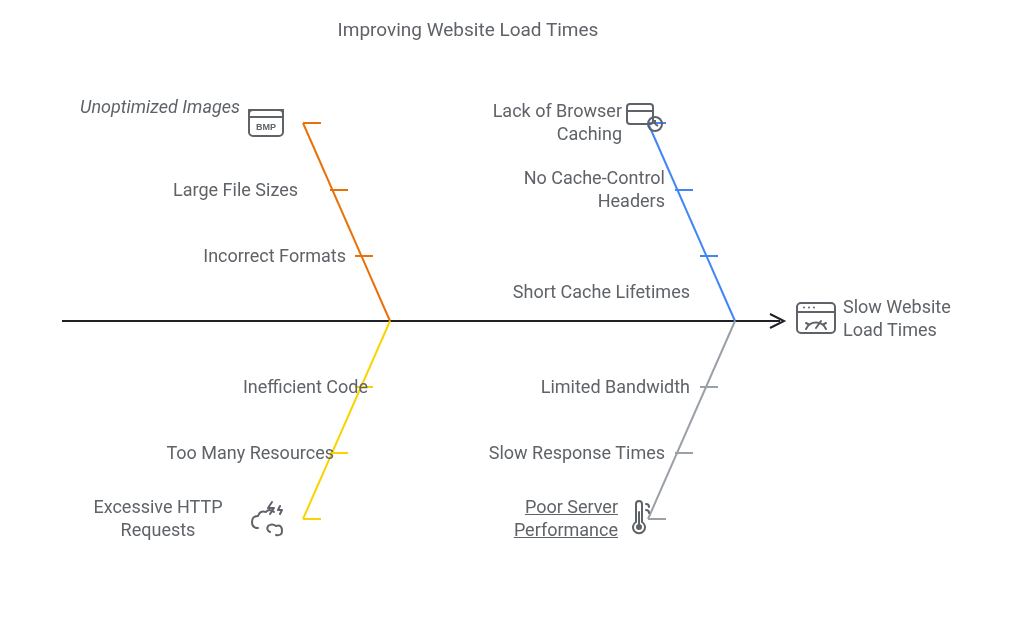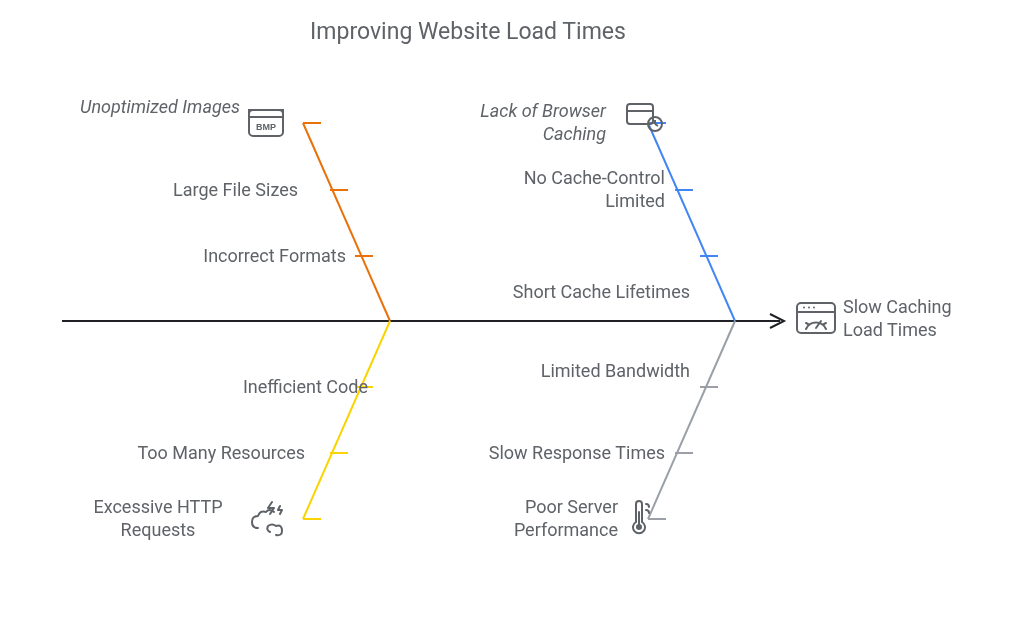--- a/index.html
+++ b/index.html
@@ -10,21 +10,21 @@
     height: 644px;
     overflow: hidden;
     font-family: -apple-system, BlinkMacSystemFont, "Segoe UI", Roboto, "Helvetica Neue", Arial, sans-serif;
     color: #5f6368;
   }
   .title {
     position: absolute;
     top: 18px;
     width: 936px;
     text-align: center;
-    font-size: 23px;
+    font-size: 19px;
     font-weight: 400;
     color: #5f6368;
   }
   svg { position: absolute; top: 0; left: 0; }
   .lbl {
     position: absolute;
     font-size: 18px;
     color: #5f6368;
     line-height: 1.25;
   }
@@ -86,50 +86,50 @@
 <div class="lbl tr" style="right:784px; top:96px;font-style:italic;">Unoptimized Images</div>
 <div class="lbl tr" style="right:726px; top:179px;">Large File Sizes</div>
 <div class="lbl tr" style="right:678px; top:245px;margin-left:37px;">Incorrect Formats</div>
 
 <svg class="icon-box" style="left:246px; top:106px;" viewBox="0 0 40 34">
   <rect x="3" y="4" width="34" height="26" rx="4" ry="4" fill="none" stroke="#5f6368" stroke-width="2"></rect>
   <rect x="3" y="4" width="34" height="7" fill="none" stroke="#5f6368" stroke-width="2"></rect>
   <text x="20" y="24" text-anchor="middle" font-family="Arial, sans-serif" font-size="9" font-weight="700" fill="#5f6368">BMP</text>
 </svg>
 
-<div class="lbl tr" style="right:418px; top:100px; width:170px;font-style:italic;">Lack of Browser Caching</div>
-<div class="lbl tr" style="right:359px; top:167px; width:160px;">No Cache-Control Limited</div>
+<div class="lbl tr" style="right:402px; top:100px; width:170px;">Lack of Browser Caching</div>
+<div class="lbl tr" style="right:359px; top:167px; width:160px;">No Cache-Control Headers</div>
 <div class="lbl tr" style="right:334px; top:245px; width:200px;margin-top:36px;">Short Cache Lifetimes</div>
 
 <svg class="icon-box" style="left:624px; top:100px;" viewBox="0 0 40 34">
   <g fill="none" stroke="#5f6368" stroke-width="2">
     <rect x="3" y="4" width="26" height="20" rx="3"></rect>
     <line x1="3" y1="11" x2="29" y2="11"></line>
     <circle cx="31" cy="24" r="7"></circle>
     <line x1="31" y1="24" x2="31" y2="20"></line>
     <line x1="31" y1="24" x2="34" y2="26"></line>
   </g>
 </svg>
 
 <div class="lbl tr" style="right:656px; top:376px;">Inefficient Code</div>
-<div class="lbl tr" style="right:719px; top:442px;">Too Many Resources</div>
+<div class="lbl tr" style="right:690px; top:442px;">Too Many Resources</div>
 <div class="lbl tr" style="right:786px; top:496px; width:160px;text-align:center;">Excessive HTTP Requests</div>
 
 <svg class="icon-box" style="left:246px; top:498px; width:48px; height:40px;" viewBox="0 0 48 40">
   <g fill="none" stroke="#5f6368" stroke-width="2" stroke-linecap="round" stroke-linejoin="round">
     <path d="M12 30 q-6 0 -6 -6 q0 -6 6 -6 q2 -6 8 -4 q3 -4 8 0"></path>
     <path d="M24 34 q-4 -2 -2 -6 q4 -3 8 0 q6 -2 6 5 q0 5 -6 4"></path>
     <polyline points="26,4 22,10 28,10 24,16"></polyline>
     <polyline points="34,8 32,12 36,12 34,16"></polyline>
   </g>
 </svg>
 
-<div class="lbl tr" style="right:334px; top:360px;">Limited Bandwidth</div>
+<div class="lbl tr" style="right:334px; top:376px;">Limited Bandwidth</div>
 <div class="lbl tr" style="right:359px; top:442px;">Slow Response Times</div>
-<div class="lbl tr" style="right:406px; top:496px; width:150px;">Poor Server Performance</div>
+<div class="lbl tr" style="right:406px; top:496px; width:150px;text-decoration:underline;">Poor Server Performance</div>
 
 <svg class="icon-box" style="left:624px; top:498px; width:34px; height:40px;" viewBox="0 0 34 40">
   <g fill="none" stroke="#5f6368" stroke-width="2" stroke-linecap="round">
     <path d="M12 6 q0 -3 3 -3 q3 0 3 3 v18 a6 6 0 1 1 -6 0 z"></path>
     <circle cx="15" cy="29" r="3" fill="#5f6368" stroke="none"></circle>
     <line x1="15" y1="29" x2="15" y2="14"></line>
     <path d="M22 6 q3 0 3 3"></path>
     <path d="M22 12 q3 0 3 3"></path>
   </g>
 </svg>
@@ -140,13 +140,13 @@
     <line x1="3" y1="13" x2="41" y2="13"></line>
     <circle cx="10" cy="8.5" r="1" fill="#5f6368" stroke="none"></circle>
     <circle cx="15" cy="8.5" r="1" fill="#5f6368" stroke="none"></circle>
     <circle cx="20" cy="8.5" r="1" fill="#5f6368" stroke="none"></circle>
     <path d="M12 30 a11 11 0 0 1 20 0"></path>
     <line x1="22" y1="29" x2="27" y2="22"></line>
     <line x1="12" y1="24" x2="14" y2="25"></line>
     <line x1="32" y1="24" x2="30" y2="25"></line>
   </g>
 </svg>
-<div class="head-lbl">Slow Caching Load Times</div>
+<div class="head-lbl">Slow Website Load Times</div>
 
 </body></html>

